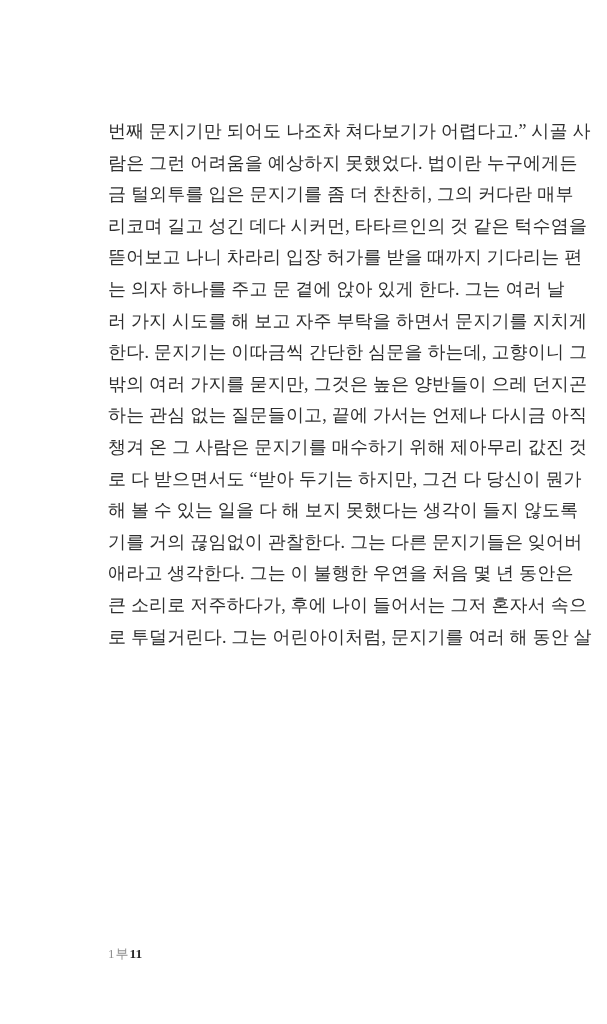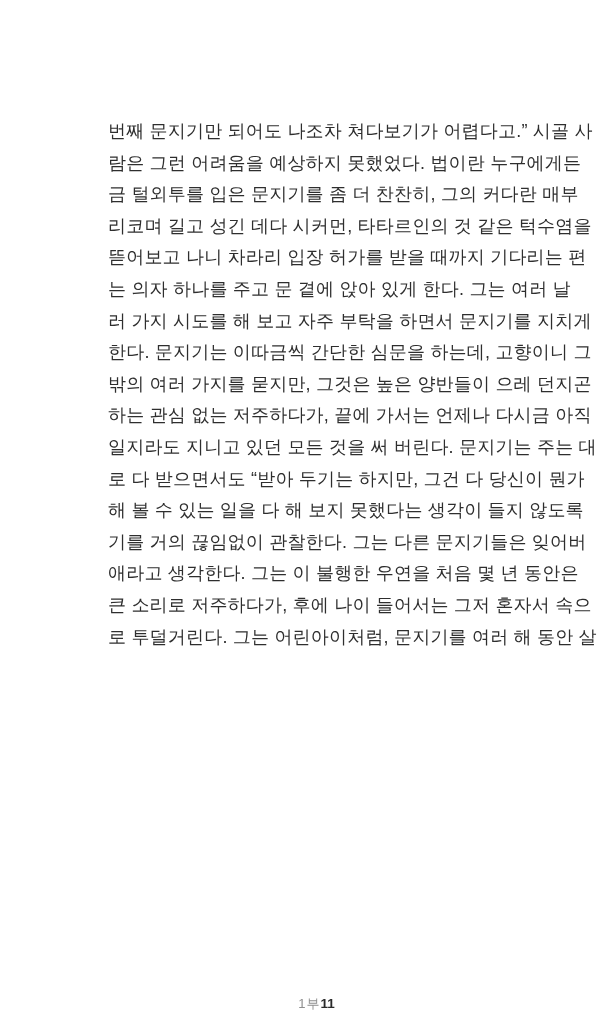--- a/index.html
+++ b/index.html
@@ -6,45 +6,45 @@
     margin: 0;
     padding: 0;
     background: #ffffff;
   }
   .page {
     position: relative;
     width: 607px;
     height: 1024px;
     background: #ffffff;
     overflow: hidden;
-    font-family: Liberation Sans, sans-serif;
+    font-family: Liberation Serif, serif;
   }
   .body-text {
     position: absolute;
     left: 108px;
     top: 116px;
     width: 412px;
     color: #2e2e2e;
     font-size: 18px;
     line-height: 31.6px;
     letter-spacing: 0.2px;
   }
   .body-text .line {
     text-align: justify;
     text-align-last: justify;
     white-space: nowrap;
     overflow: visible;
   }
   .footer {
     position: absolute;
     left: 108px;
-    top: 948px;
+    top: 898px;
     width: 417px;
     display: flex;
-    justify-content: center;
+    justify-content: flex-start;
     align-items: baseline;
   }
   .footer .section-label {
     color: #8f8f8f;
     font-size: 13px;
     letter-spacing: 1px;
   }
   .footer .page-number {
     color: #2b2b2b;
     font-size: 13.5px;
@@ -59,22 +59,22 @@
   <div class="body-text">
       <div class="line">번째 문지기만 되어도 나조차 쳐다보기가 어렵다고.” 시골 사</div>
       <div class="line">람은 그런 어려움을 예상하지 못했었다. 법이란 누구에게든</div>
       <div class="line">금 털외투를 입은 문지기를 좀 더 찬찬히, 그의 커다란 매부</div>
       <div class="line">리코며 길고 성긴 데다 시커먼, 타타르인의 것 같은 턱수염을</div>
       <div class="line">뜯어보고 나니 차라리 입장 허가를 받을 때까지 기다리는 편</div>
       <div class="line">는 의자 하나를 주고 문 곁에 앉아 있게 한다. 그는 여러 날</div>
       <div class="line">러 가지 시도를 해 보고 자주 부탁을 하면서 문지기를 지치게</div>
       <div class="line">한다. 문지기는 이따금씩 간단한 심문을 하는데, 고향이니 그</div>
       <div class="line">밖의 여러 가지를 묻지만, 그것은 높은 양반들이 으레 던지곤</div>
-      <div class="line">하는 관심 없는 저주하다가, 끝에 가서는 언제나 다시금 아직</div>
-      <div class="line">일지라도 지니고 있던 모든 것을 써 버린다. 문지기는 주는 대</div>
+      <div class="line">하는 관심 없는 질문들이고, 끝에 가서는 언제나 다시금 아직</div>
+      <div class="line">챙겨 온 그 사람은 문지기를 매수하기 위해 제아무리 값진 것</div>
       <div class="line">로 다 받으면서도 “받아 두기는 하지만, 그건 다 당신이 뭔가</div>
       <div class="line">해 볼 수 있는 일을 다 해 보지 못했다는 생각이 들지 않도록</div>
       <div class="line">기를 거의 끊임없이 관찰한다. 그는 다른 문지기들은 잊어버</div>
       <div class="line">애라고 생각한다. 그는 이 불행한 우연을 처음 몇 년 동안은</div>
       <div class="line">큰 소리로 저주하다가, 후에 나이 들어서는 그저 혼자서 속으</div>
       <div class="line">로 투덜거린다. 그는 어린아이처럼, 문지기를 여러 해 동안 살</div>
     </div>
   <div class="footer">
     <span class="section-label">1부</span>
     <span class="page-number">11</span>

